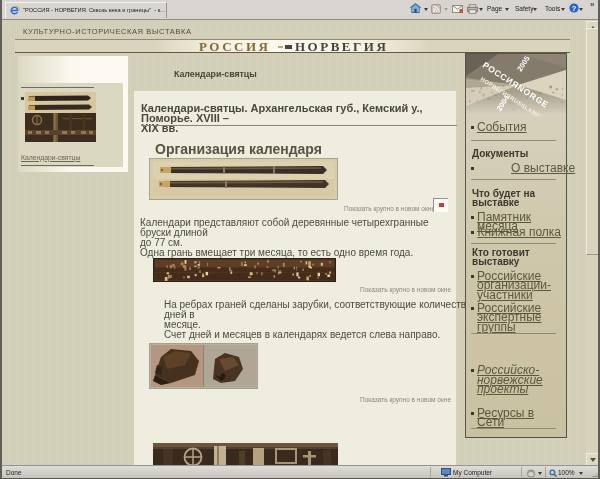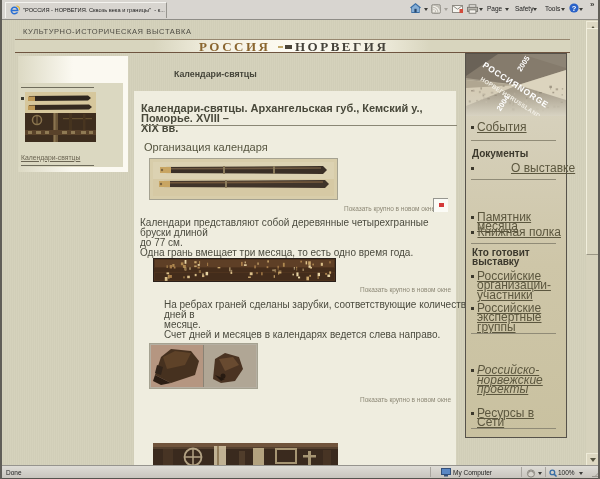--- a/index.html
+++ b/index.html
@@ -107,21 +107,21 @@
       <rect x="58" y="22" width="2.5" height="16" fill="#483520"></rect>
     </svg>
     <div class="abs" style="left:21px;top:132.5px;font-size:6.8px;color:#6b6553;text-decoration:underline;">Календари-святцы</div>
     <div class="abs" style="left:21px;top:144px;width:73px;height:1px;background:#6f6c5c;"></div>
 
     <div class="abs" style="left:174px;top:47.5px;font-size:8.8px;font-weight:bold;color:#45453a;">Календари-святцы</div>
 
     <div class="abs" style="left:134px;top:70px;width:322px;height:374px;background:#efeddf;"></div>
     <div class="abs" style="left:141px;top:81.5px;width:322px;font-size:11px;line-height:10px;font-weight:bold;color:#48483a;">Календари-святцы. Архангельская губ., Кемский у., Поморье. XVIII –<br>XIX вв.</div>
     <div class="abs" style="left:141px;top:103.8px;width:316px;height:1px;background:#8a8775;"></div>
-    <div class="abs" style="left:144px;top:119.5px;font-size:11px;font-weight:normal;color:#55543f;">Организация календаря</div>
+    <div class="abs" style="left:155px;top:119.5px;font-size:14px;font-weight:bold;color:#55543f;">Организация календаря</div>
 
     <div class="abs" style="left:149px;top:136.5px;width:189px;height:42px;border:1px solid #a5a291;background:#d8cdaa;"></div>
     <svg class="abs" style="left:153px;top:140.5px;" width="181" height="34" viewBox="0 0 181 34">
       <rect width="181" height="34" fill="#d6c9a4"></rect>
       <rect x="0" y="0" width="181" height="17" fill="#dcd2b2"></rect>
       <path d="M8 5 L170 4 L174 8 L170 12 L8 11 Z" fill="#3a2f26"></path>
       <path d="M6 19 L172 18 L176 22 L172 26 L6 25 Z" fill="#40342a"></path>
       <path d="M10 6 L168 5.2 L168 6.8 L10 7.6 Z" fill="#6e5840"></path>
       <path d="M8 20 L170 19.2 L170 20.8 L8 21.6 Z" fill="#74593c"></path>
       <rect x="7" y="5" width="11" height="6" fill="#c8a562"></rect>
@@ -332,20 +332,21 @@
       <text x="55" y="18" font-size="7.5" font-weight="bold" fill="#fff" transform="rotate(-57 55 18)" font-family="Liberation Sans">2005</text>
       <text x="34.5" y="57.5" font-size="7.5" font-weight="bold" fill="#fff" transform="rotate(-57 34.5 57.5)" font-family="Liberation Sans">2004</text>
     </svg>
     <div class="sbul" style="top:104.5px;"></div>
     <div class="slink" style="top:101.5px;">События</div>
     <div class="ssep" style="top:119px;"></div>
     <div class="shdr" style="top:128px;">Документы</div>
     <div class="sbul" style="top:146px;"></div>
     <div class="slink" style="top:143px;margin-left:34px;">О выставке</div>
     <div class="ssep" style="top:158px;"></div>
+    <div class="shdr" style="top:167.5px;">Что будет на<br>выставке</div>
     <div class="sbul" style="top:194.5px;"></div>
     <div class="slink" style="top:191.5px;">Памятник месяца</div>
     <div class="sbul" style="top:210px;"></div>
     <div class="slink" style="top:207px;text-align:right;">Книжная полка</div>
     <div class="ssep" style="top:222px;"></div>
     <div class="shdr" style="top:226.5px;">Кто готовит<br>выставку</div>
     <div class="sbul" style="top:253.5px;"></div>
     <div class="slink" style="top:250.5px;">Российские<br>организации-<br>участники</div>
     <div class="sbul" style="top:285.5px;"></div>
     <div class="slink" style="top:282.5px;">Российские<br>экспертные группы</div>

